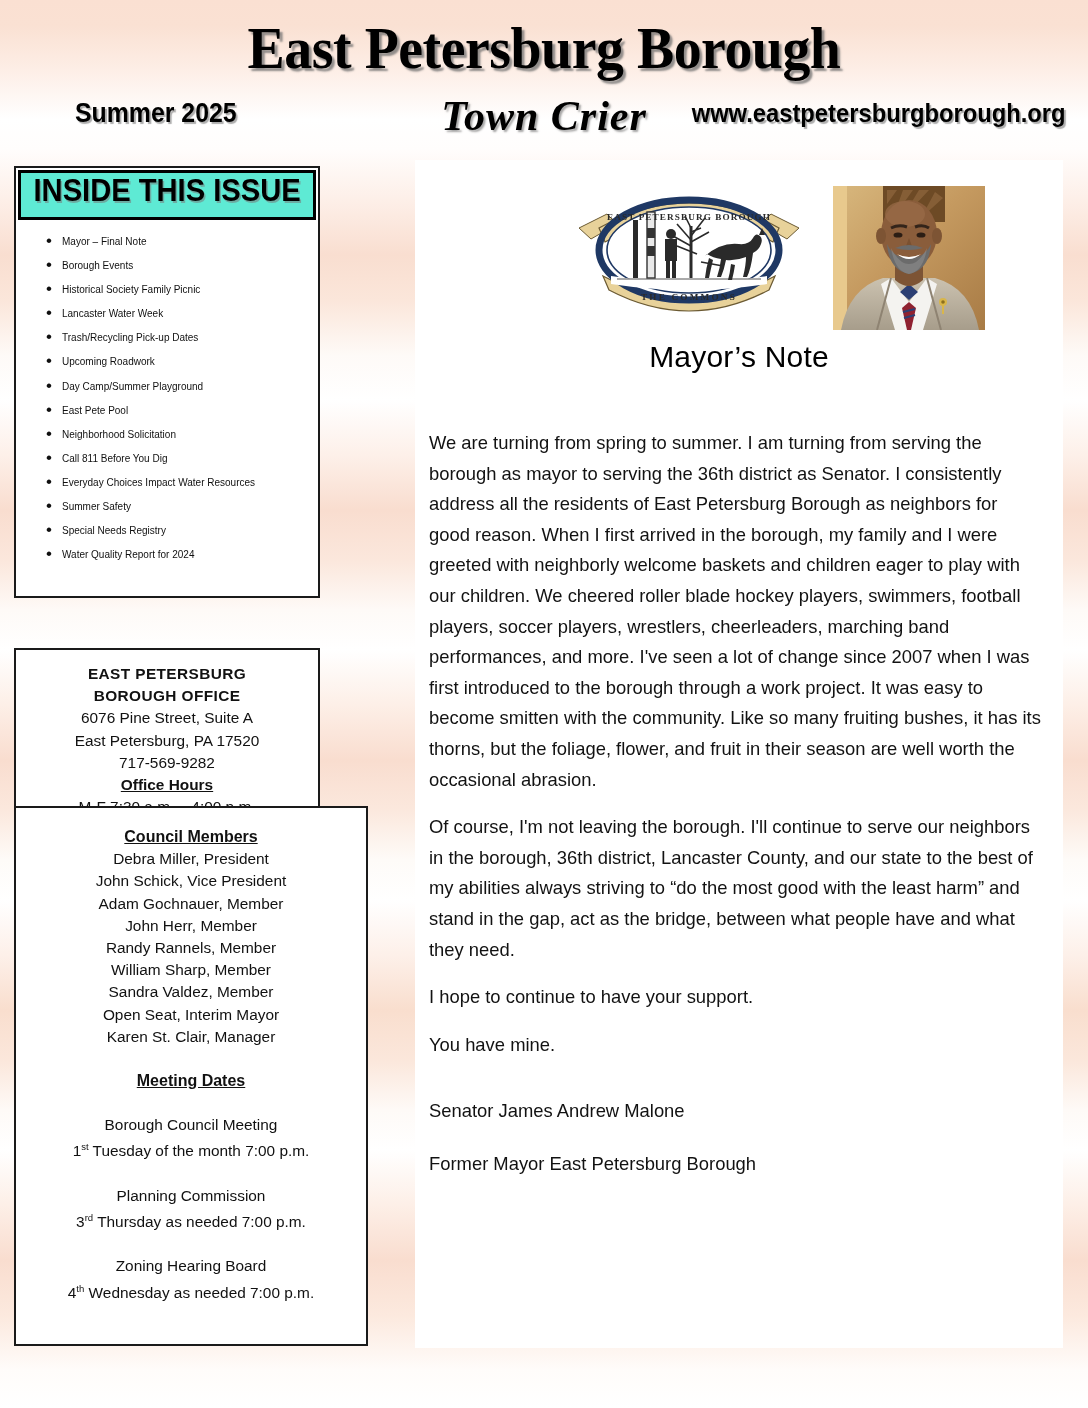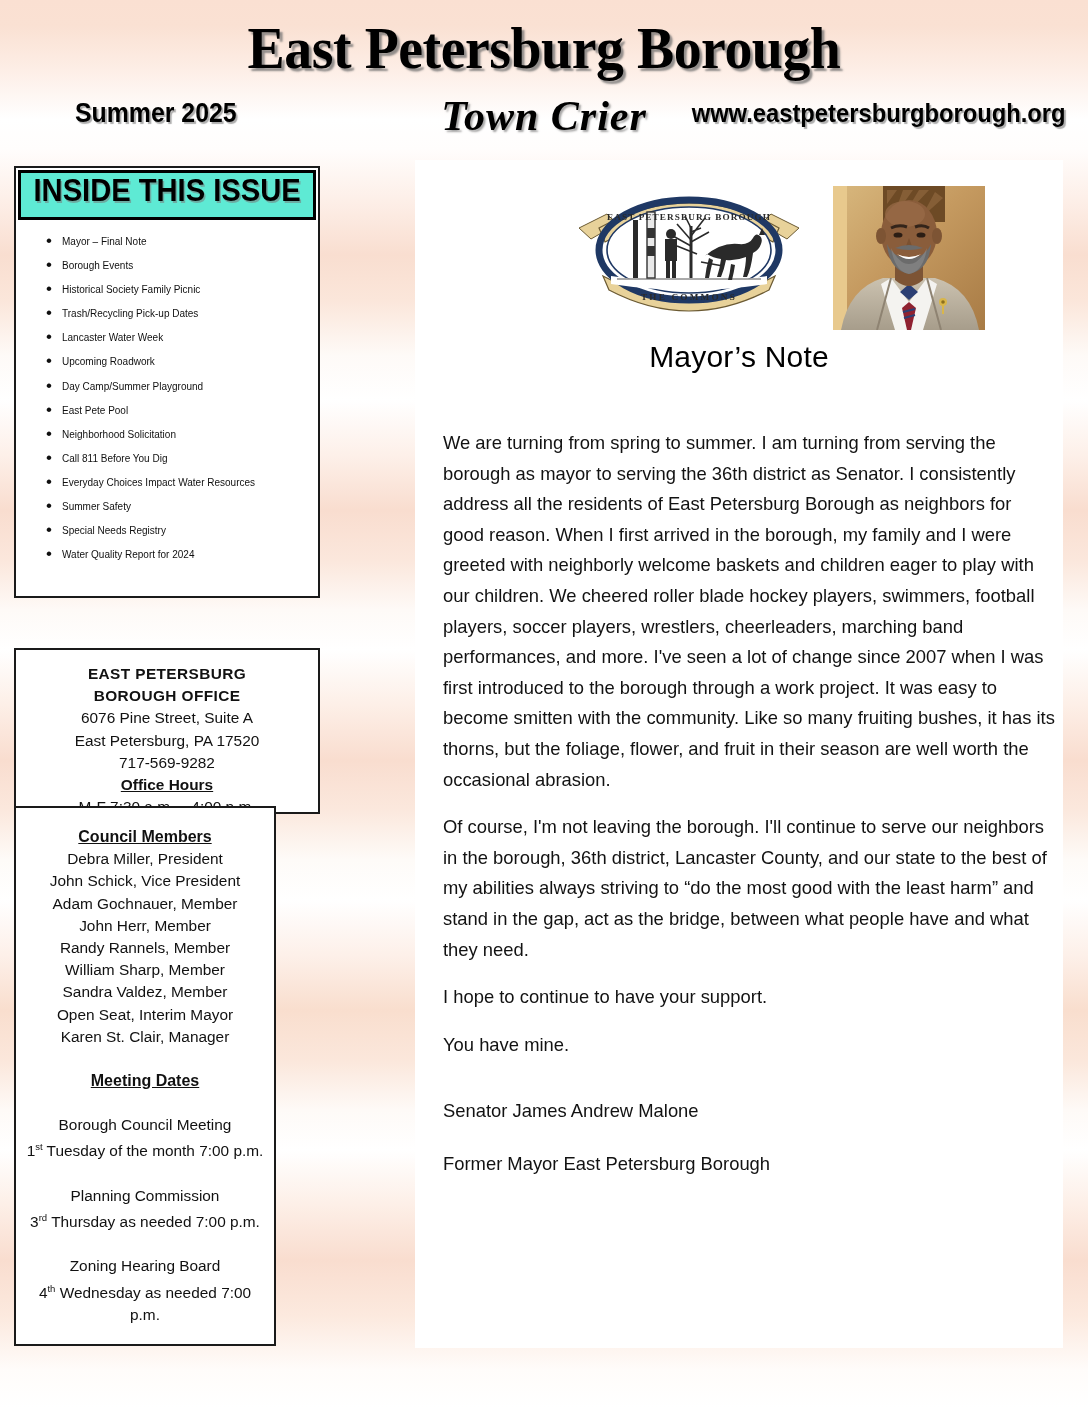--- a/index.html
+++ b/index.html
@@ -166,21 +166,21 @@
     text-align: center;
     font-family: "Liberation Sans", sans-serif;
     font-size: 15.4px;
     line-height: 22.2px;
     color: #111;
   }
   .office-inner .b { font-weight: bold; letter-spacing: 0.4px; }
   .office-inner .u { font-weight: bold; text-decoration: underline; }
 
   
-  #box-council { left: 14px; top: 806px; width: 262px; height: 540px; }
+  #box-council { left: 14px; top: 806px; width: 354px; height: 540px; }
   .council-inner {
     padding: 18px 8px 0 8px;
     text-align: center;
     font-family: "Liberation Sans", sans-serif;
     font-size: 15.4px;
     line-height: 22.2px;
     color: #111;
   }
   .hdg-u {
     font-weight: bold;
@@ -217,21 +217,21 @@
     left: 0; top: 180px;
     width: 648px;
     text-align: center;
     font-family: "Liberation Sans", sans-serif;
     font-size: 30px;
     color: #000;
     letter-spacing: 0.2px;
   }
   #letter {
     position: absolute;
-    left: 28px; top: 268px;
+    left: 14px; top: 268px;
     width: 612px;
   }
   #letter p {
     margin: 0 0 17px 0;
     font-family: "Liberation Sans", sans-serif;
     font-size: 18.4px;
     line-height: 30.6px;
     color: #121212;
     text-align: left;
   }
@@ -251,22 +251,22 @@
   </div>
 
   <div class="side-box" id="box-inside">
     <div class="inside-title-wrap">
       <span class="inside-title">INSIDE THIS ISSUE</span>
     </div>
     <ul class="toc">
       <li>Mayor – Final Note</li>
       <li>Borough Events</li>
       <li>Historical Society Family Picnic</li>
+      <li>Lancaster Water Week</li>
       <li>Trash/Recycling Pick-up Dates</li>
-      <li>Lancaster Water Week</li>
       <li>Upcoming Roadwork</li>
       <li>Day Camp/Summer Playground</li>
       <li>East Pete Pool</li>
       <li>Neighborhood Solicitation</li>
       <li>Call 811 Before You Dig</li>
       <li>Everyday Choices Impact Water Resources</li>
       <li>Summer Safety</li>
       <li>Special Needs Registry</li>
       <li>Water Quality Report for 2024</li>
     </ul>

